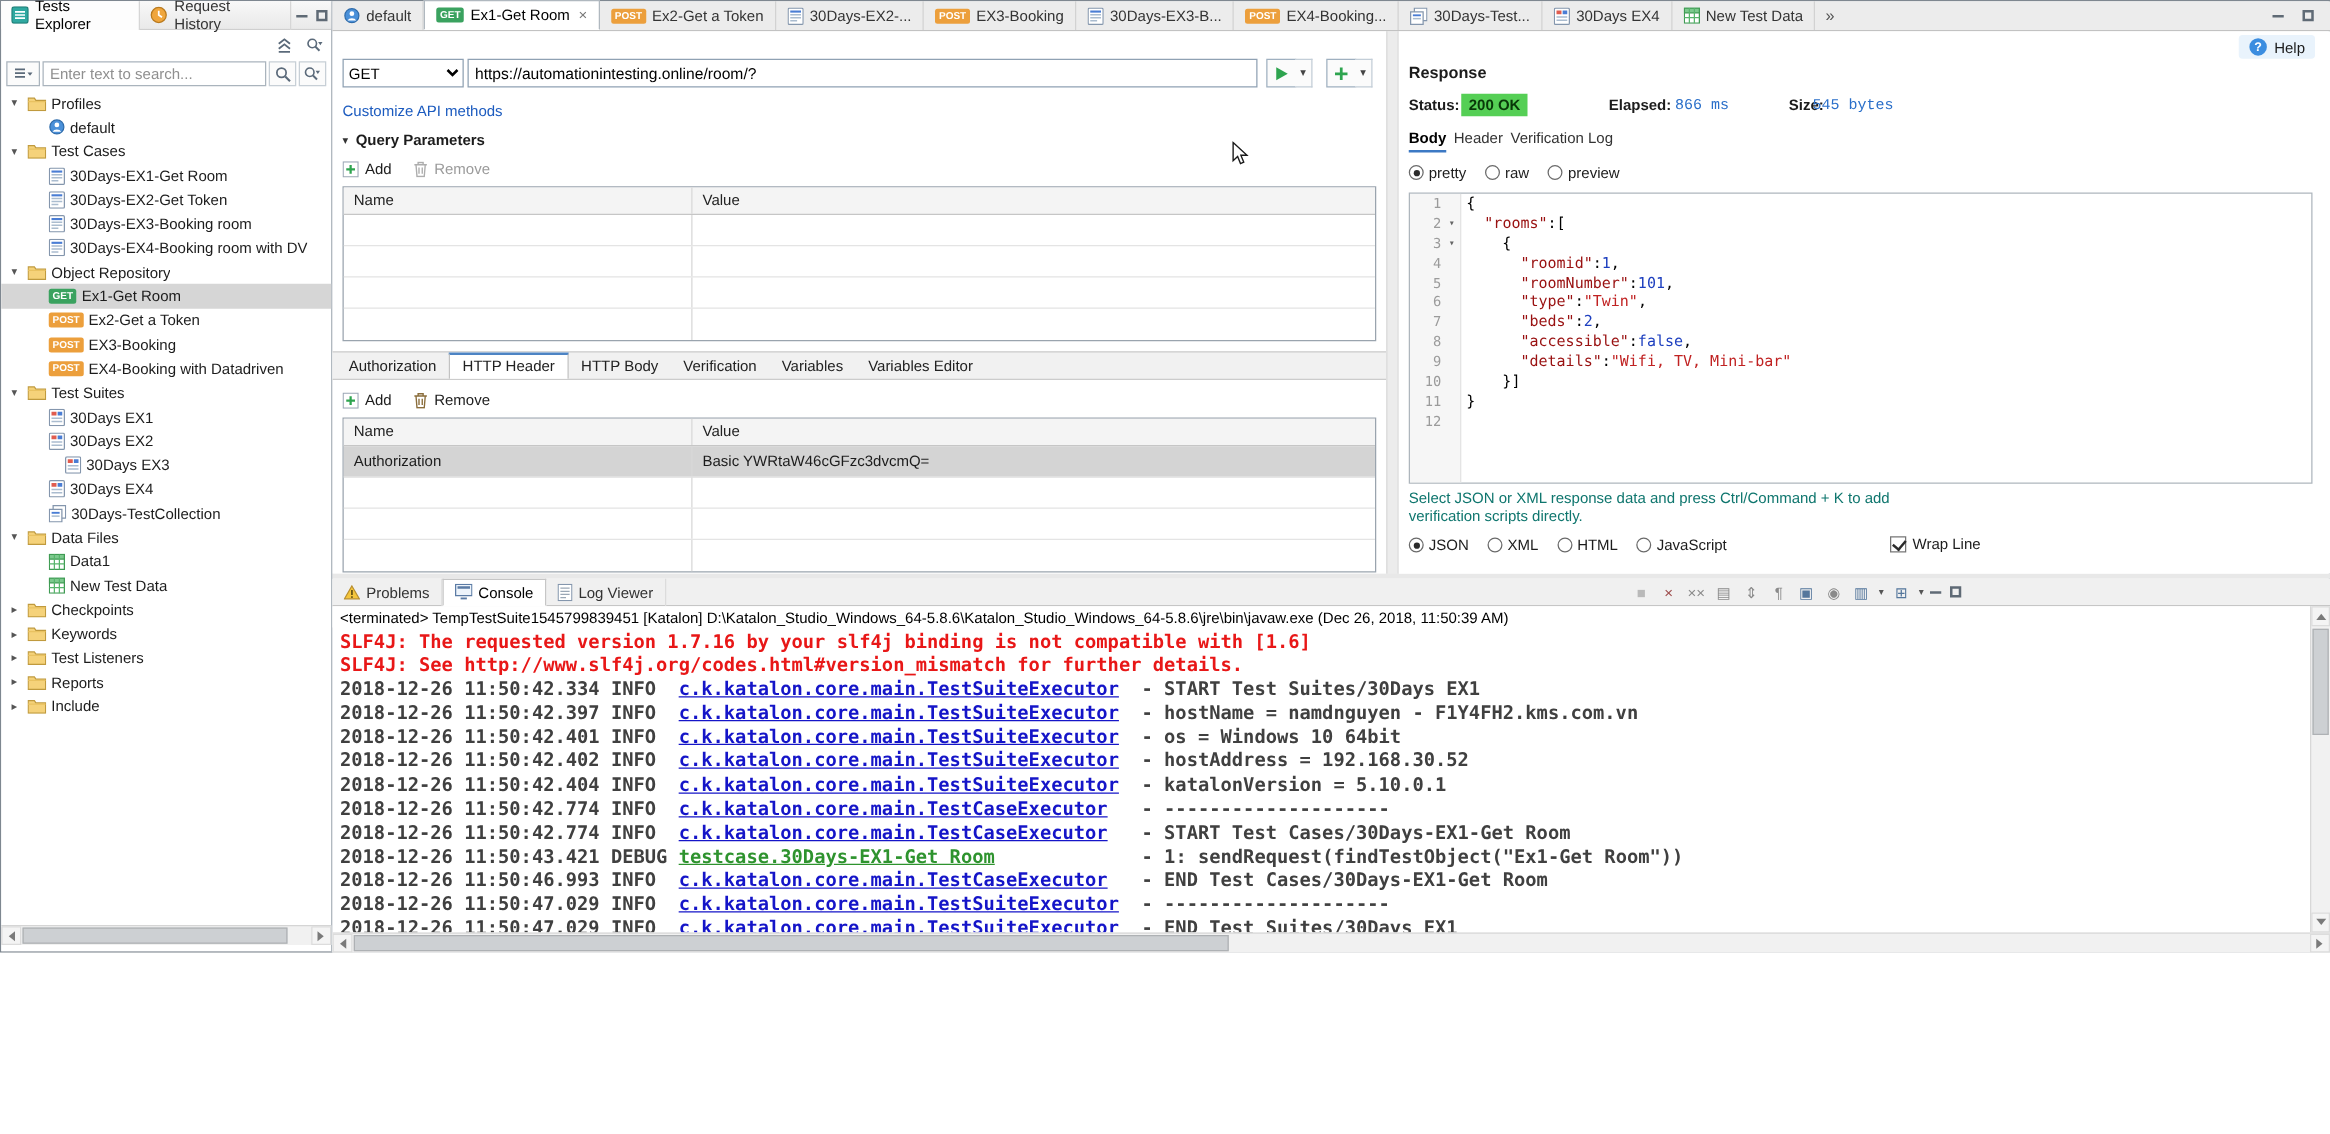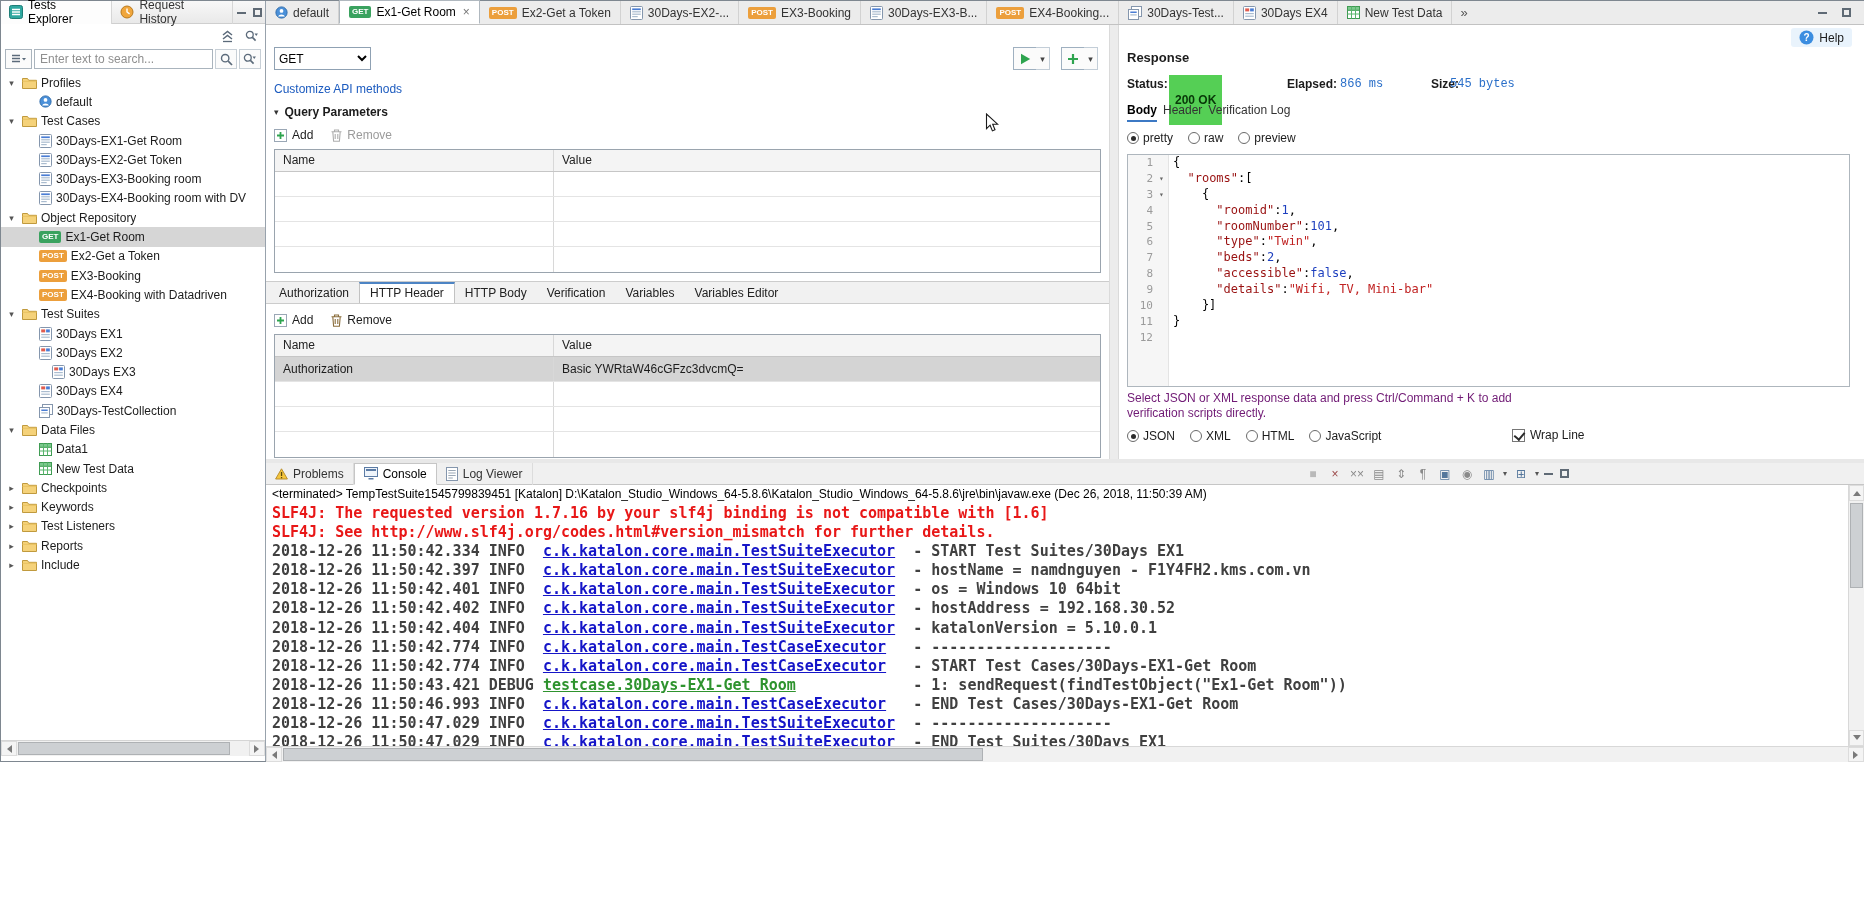--- a/index.html
+++ b/index.html
@@ -89,39 +89,39 @@
   .v-splitter { position:absolute; left:1108px; top:24px; width:10px; height:434px; background:#ececec; border-left:1px solid #dadada; border-right:1px solid #dadada; }
   .h-splitter { position:absolute; left:265px; top:458px; width:1598px; height:4px; background:#e8e8e8; }
 
   
   #response { position:absolute; left:1118px; top:24px; width:745px; height:434px; background:#fff; }
   #help-btn { position:absolute; right:12px; top:3px; display:flex; align-items:center; gap:5px; background:#e9f3fc; border-radius:3px; padding:2px 8px; }
   #resp-title { position:absolute; left:8px; top:25px; font-size:13px; font-weight:bold; }
   #status-row { position:absolute; left:8px; top:52px; width:720px; height:17px; }
   .st-label { position:absolute; font-weight:bold; }
   .st-value { position:absolute; color:var(--value-blue);font-family:Liberation Mono, monospace; }
-  #status-badge { position:absolute; left:42px; top:-2px; background:var(--status-green); color:#083808; padding:18px 6px; font-weight:bold; }
+  #status-badge { position:absolute; left:42px; top:-2px; background:var(--status-green); color:#083808; padding:2px 6px; font-weight:bold; }
   #resp-tabs { position:absolute; left:8px; top:78px; display:flex; gap:6px; }
   .rtab { color:#333; padding-bottom:3px; }
   .rtab.active { color:#000; font-weight:bold; border-bottom:2px solid #3c79c4; }
   #view-modes, #formats-row { position:absolute; left:8px; display:flex; gap:15px; align-items:center; }
   #view-modes { top:106px; } #formats-row { top:404px; }
   .ritem { display:flex; align-items:center; gap:4px; }
   .radio { width:12px; height:12px; border:1px solid #6a6a6a; border-radius:50%; background:#fff; position:relative; flex:none; }
   .radio.sel::after { content:''; position:absolute; left:2.5px; top:2.5px; width:5px; height:5px; border-radius:50%; background:#2b2b2b; }
   #code-box { position:absolute; left:8px; top:129px; width:723px; height:233px; border:1px solid #aeb6bd; overflow:hidden;
               font-family:"DejaVu Sans Mono","Liberation Mono",monospace; }
   #code-box::before { content:''; position:absolute; left:0; top:0; bottom:0; width:40px; background:#f6f6f6; border-right:1px solid #e4e4e4; }
   .cl { position:relative; display:flex; height:15.9px; line-height:15.9px; }
   .gut { width:40px; display:flex; flex:none; }
   .ln { flex:1; text-align:right; color:#9b9b9b; font-size:11px; padding-right:2px; }
   .fold { width:13px; font-size:8px; color:#666; text-align:center; }
   .codeln { white-space:pre; padding-left:5px; font-size:12px; }
   .tk-p { color:#000; } .tk-k { color:#991111; } .tk-s { color:#c02222; } .tk-n { color:#1d3fbf; } .tk-a { color:#1d3fbf; }
-  #resp-hint { position:absolute; left:8px; top:366px; width:445px; line-height:15px; color:#701a75; }
+  #resp-hint { position:absolute; left:8px; top:366px; width:445px; line-height:15px; color:#0f766e; }
   #wrap-line { position:absolute; left:393px; top:403px; display:flex; align-items:center; gap:5px; }
   .checkbox { width:13px; height:13px; border:1px solid #767676; background:#fff; position:relative; display:inline-block; flex:none; }
   .checkbox.checked::after { content:''; position:absolute; left:3px; top:0.5px; width:5px; height:8px; border:solid #2b2b2b; border-width:0 2px 2px 0; transform:rotate(40deg); }
 
   
   #console { position:absolute; left:265px; top:462px; width:1598px; height:299px; background:#fff; }
   .c-tabbar { position:absolute; left:0; top:0; width:100%; height:22px; background:#f0f0f0; border-bottom:1px solid #c6c6c6; display:flex; align-items:center; }
   #console-tabs { display:flex; height:22px; align-items:stretch; }
   .ctab { display:flex; align-items:center; gap:5px; padding:0 9px; color:#333; border-right:1px solid #dcdcdc; white-space:nowrap; }
   .ctab.active { background:#fff; border:1px solid #c6c6c6; border-bottom-color:#fff; color:#000; }
@@ -592,20 +592,21 @@
           <i class="ic-min"></i>
         </span>
       <span class="winbtn">
           <i class="ic-max"></i>
         </span>
     </div>
   </div>
 
   <section id="editor">
     <select id="method-select"><option value="GET">GET</option></select>
+    <input id="url-input" value="https://automationintesting.online/room/?" style="">
     <button id="run-btn" class="sqbtn">
         <span class="icn" id="ic-play">
           <svg width="11" height="12" viewBox="0 0 11 12">
             <path d="M1 0.8 L10.2 6 L1 11.2z" fill="#2ea44f"></path>
           </svg>
         </span>
       </button>
     <span id="run-caret" class="caretbtn">▾</span>
     <button id="add-req-btn" class="sqbtn">
         <span class="icn" id="ic-plus">

